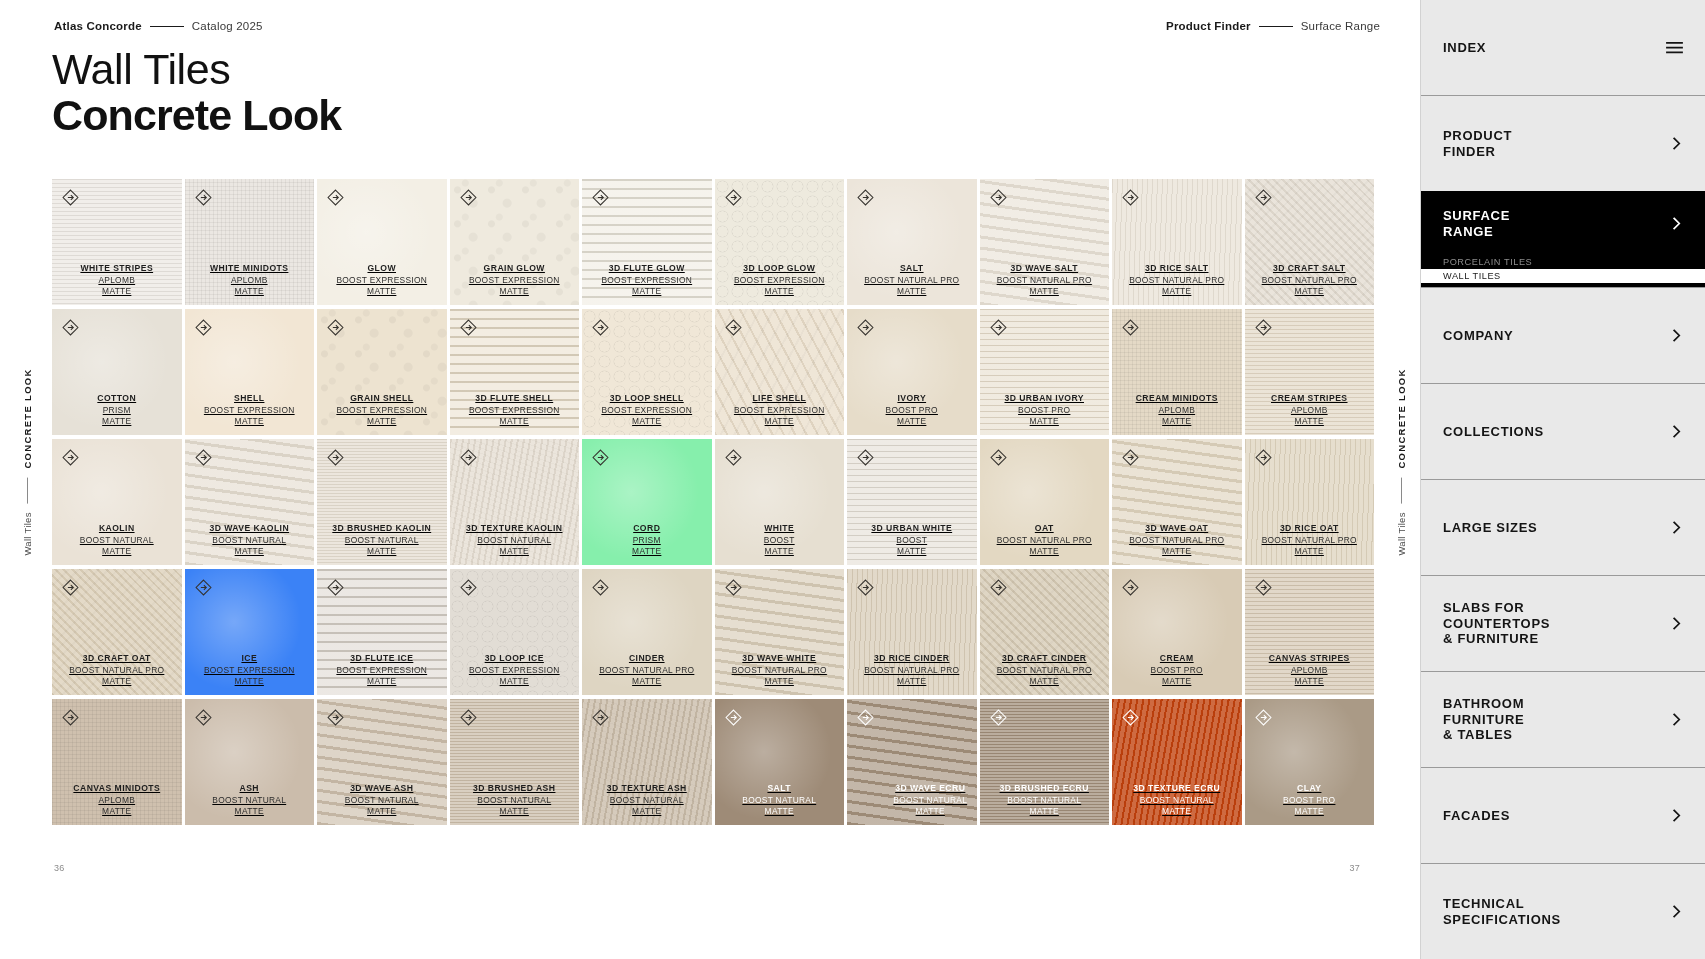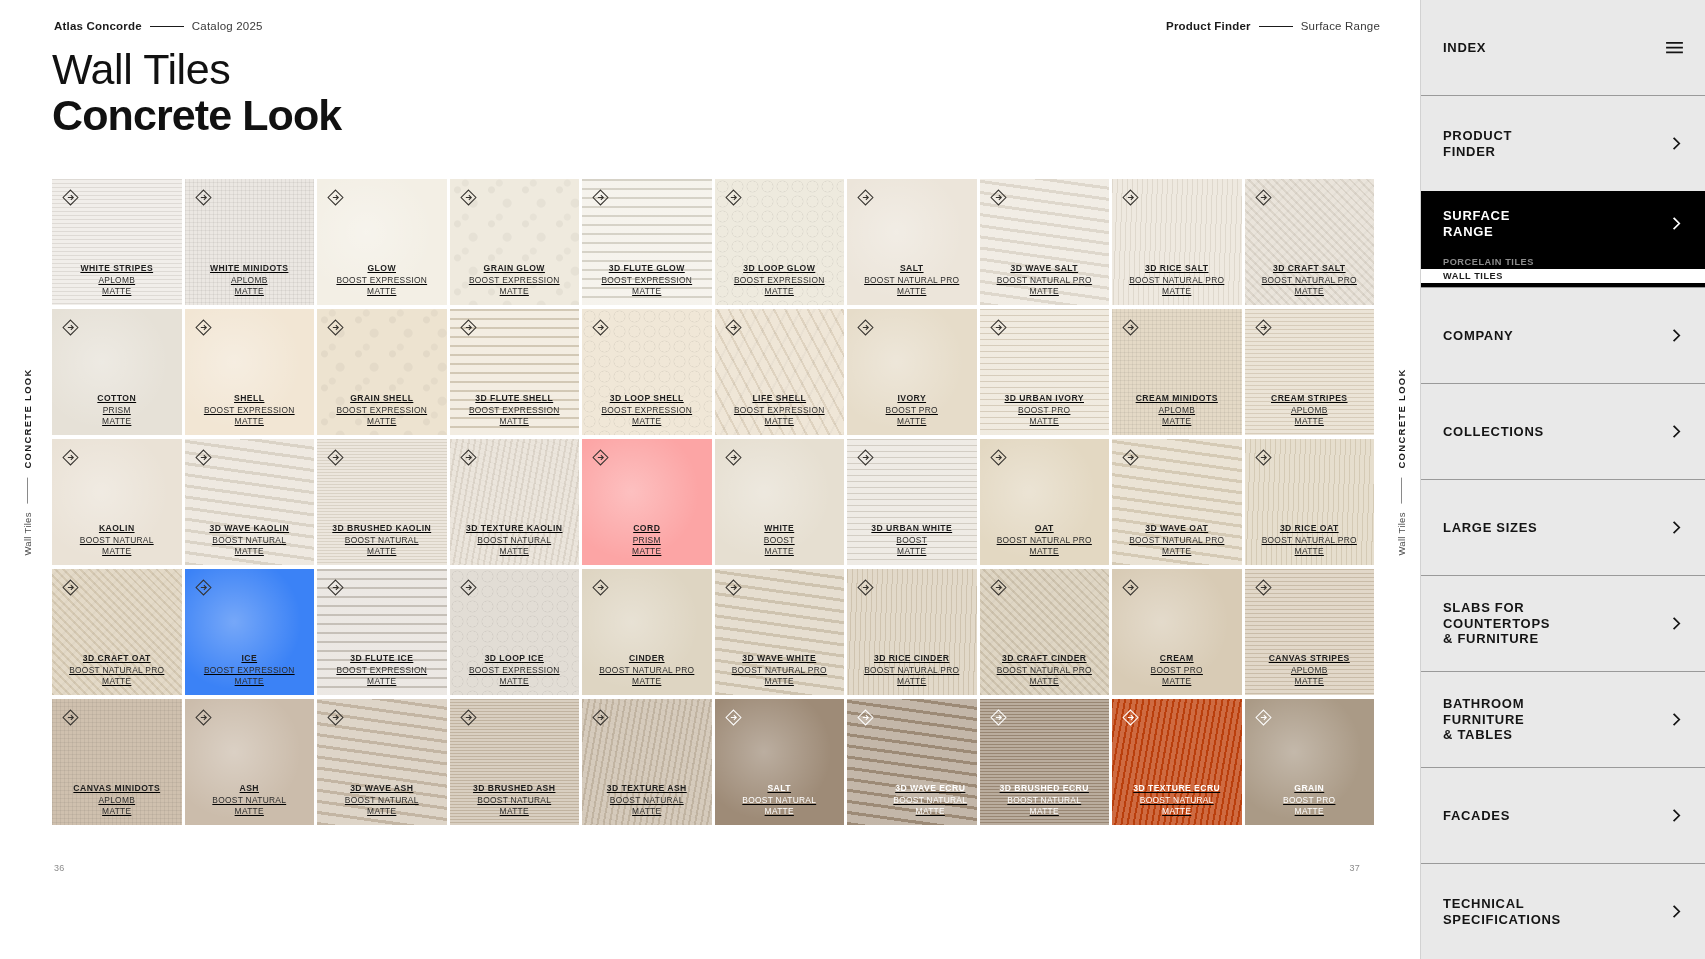--- a/index.html
+++ b/index.html
@@ -140,21 +140,21 @@
     padding: 0;
   }
   .active-main {
     display: flex; align-items: center; justify-content: space-between;
     padding: 0 22px; flex: 1 1 auto;
   }
   .nav-item.active .nav-label { color: #ffffff; }
   .nav-item.active .nav-chevron svg { stroke: #ffffff; }
   .sub-list { padding: 0 0 4px 0; }
   .sub-item {
-    font-size: 9.2px; font-weight: 700; letter-spacing: .55px;
+    font-size: 9.2px; font-weight: 400; letter-spacing: .55px;
     padding: 2px 22px; cursor: pointer;
   }
   .sub-item.muted { color: #8e8e8e; background: #000; }
   .sub-item.sel { color: #1a1a1a; background: #ffffff; }
 </style>
 </head>
 <body>
 
 <div id="root">
 
@@ -519,21 +519,21 @@
               <path d="M10 2.2 17.8 10 10 17.8 2.2 10Z"></path>
               <path d="M7.2 10h5.6M10.4 7.6 12.9 10l-2.5 2.4"></path>
             </svg>
           </div>
           <div class="sw-text">
             <div class="sw-name">3D TEXTURE KAOLIN</div>
             <div class="sw-series">BOOST NATURAL</div>
             <div class="sw-finish">MATTE</div>
           </div>
         </div>
-        <div class="swatch" style="background: #fca5a5;">
+        <div class="swatch" style="background: #86efac;">
           <div class="tex" style="background-image: radial-gradient(circle at 38% 42%, rgba(255, 255, 255, 0.3), transparent 62%);"></div>
           <div class="corner-icon">
             <svg viewBox="0 0 20 20" fill="none" stroke="#33302c" stroke-width="1.1">
               <path d="M10 2.2 17.8 10 10 17.8 2.2 10Z"></path>
               <path d="M7.2 10h5.6M10.4 7.6 12.9 10l-2.5 2.4"></path>
             </svg>
           </div>
           <div class="sw-text">
             <div class="sw-name">CORD</div>
             <div class="sw-series">PRISM</div>
@@ -878,21 +878,21 @@
         </div>
         <div class="swatch dark" style="background: rgb(170, 154, 134);">
           <div class="tex" style="background-image: radial-gradient(circle at 38% 42%, rgba(255, 255, 255, 0.3), transparent 62%);"></div>
           <div class="corner-icon">
             <svg viewBox="0 0 20 20" fill="none" stroke="#33302c" stroke-width="1.1">
               <path d="M10 2.2 17.8 10 10 17.8 2.2 10Z"></path>
               <path d="M7.2 10h5.6M10.4 7.6 12.9 10l-2.5 2.4"></path>
             </svg>
           </div>
           <div class="sw-text">
-            <div class="sw-name">GRAIN</div>
+            <div class="sw-name">CLAY</div>
             <div class="sw-series">BOOST PRO</div>
             <div class="sw-finish">MATTE</div>
           </div>
         </div>
       </div>
 
     <div class="pagenum pagenum-l">36</div>
     <div class="pagenum pagenum-r">37</div>
   </div>
 

